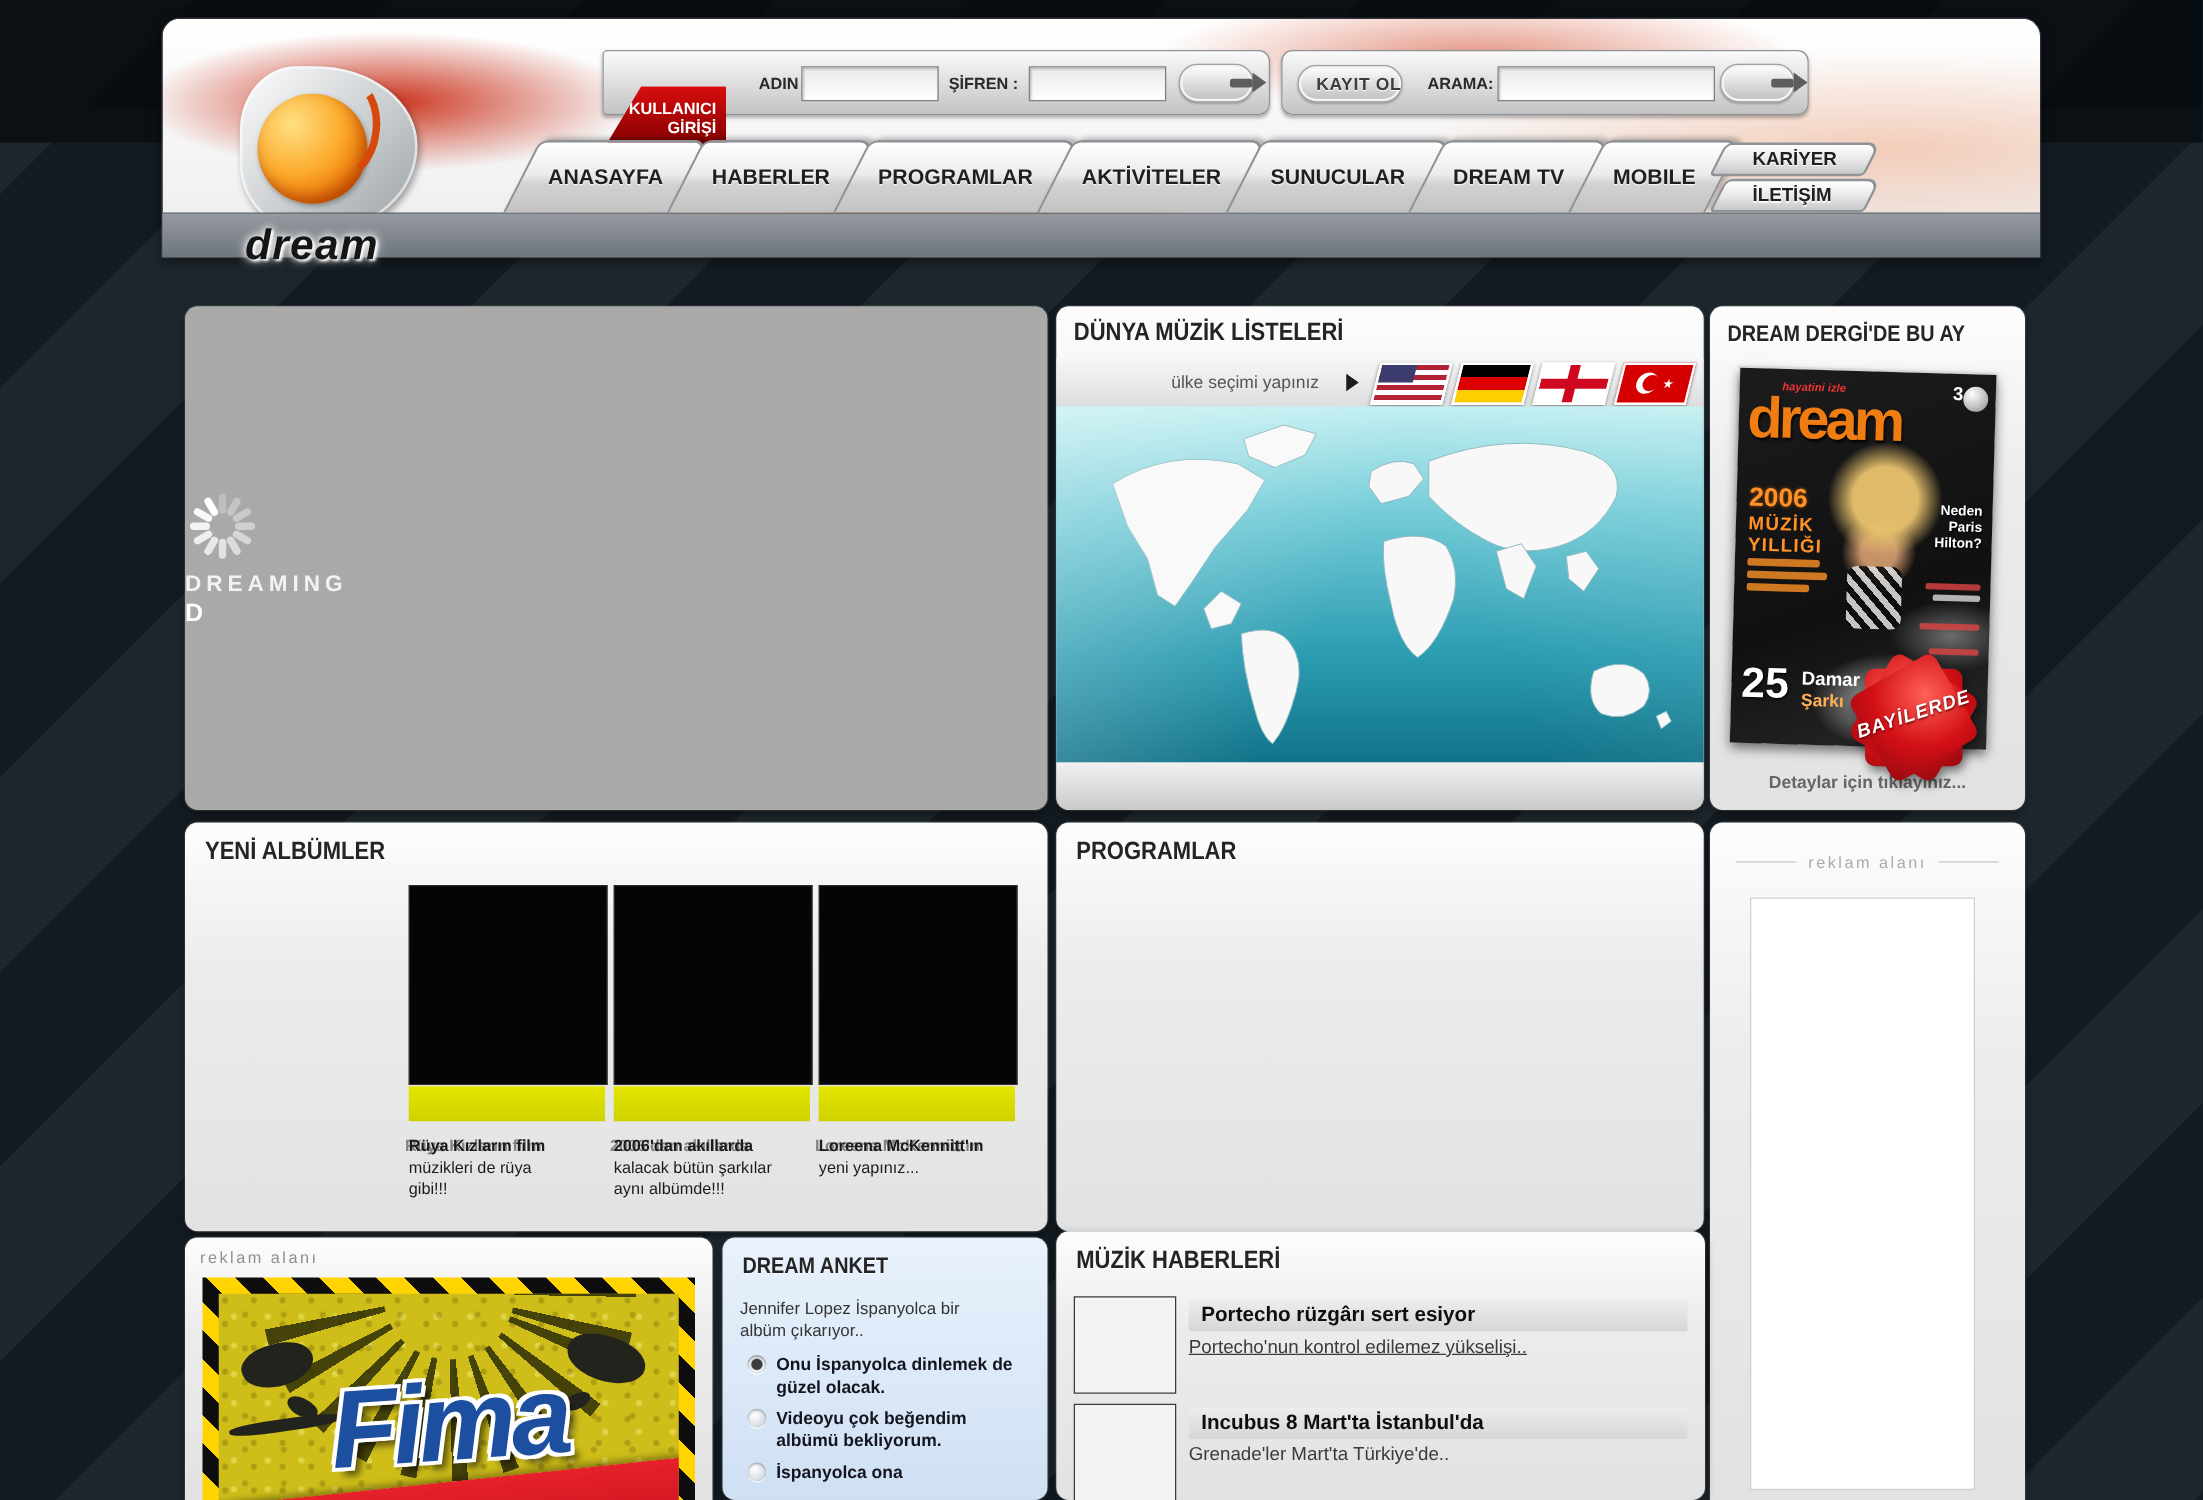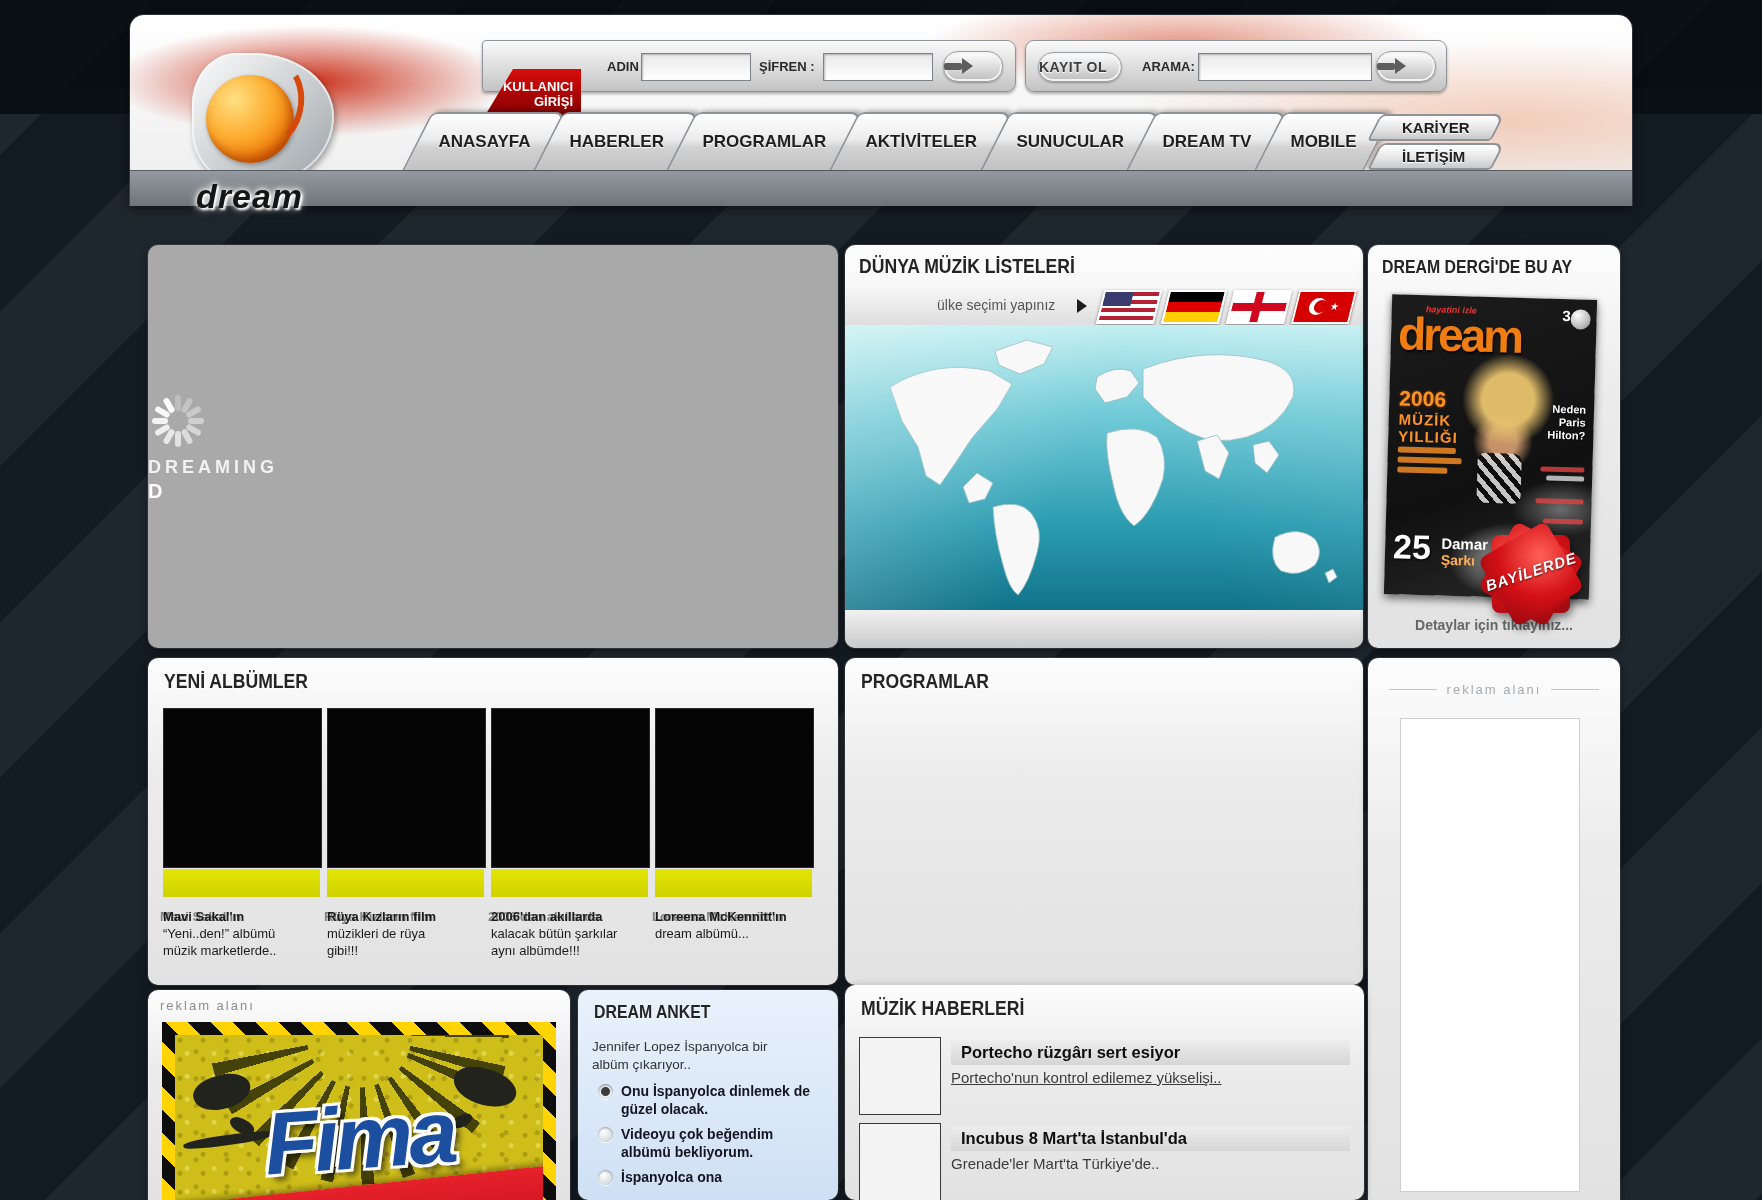--- a/index.html
+++ b/index.html
@@ -47,21 +47,21 @@
   .login-flag{left:0;top:0;width:98px;height:50px;
     background:linear-gradient(180deg,#d90d0d,#a30404 60%,#7e0202);
     clip-path:polygon(30px 0,100% 0,100% 100%,0 100%);
     color:#fff;font-weight:bold;font-size:13px;line-height:15px;text-align:right;
     padding:10px 8px 0 0;box-sizing:border-box;border-radius:4px 0 0 4px;margin-top:28px;}
   .fld-label{font-weight:bold;font-size:13px;color:#2a2a2a;top:18px;}
   .fld{top:12px;height:24px;background:linear-gradient(180deg,#e9e9e9,#fff);
     border:1px solid #7c8287;box-shadow:inset 1px 1px 2px rgba(0,0,0,.25);}
   .pill{border-radius:15px;background:linear-gradient(180deg,#ffffff,#d8d8d8 60%,#bdbdbd);
     border:1px solid #9aa0a4;box-shadow:inset 0 0 0 2px #f4f4f4,0 1px 2px rgba(0,0,0,.3);
-    display:flex;align-items:center;justify-content:flex-start;cursor:pointer;}
+    display:flex;align-items:center;justify-content:flex-end;cursor:pointer;}
   .arrow-glyph{position:relative;width:18px;height:7px;background:#5d5d5d;border-radius:2px;}
   .arrow-glyph::after{content:'';position:absolute;right:-11px;top:-5px;
     border-left:11px solid #5d5d5d;border-top:8.5px solid transparent;border-bottom:8.5px solid transparent;}
   .btn-label{font-weight:bold;font-size:14px;color:#3c3c3c;text-shadow:0 1px 0 #fff;letter-spacing:.5px;}
   
   .tabs{left:292px;top:97px;height:58px;display:flex;align-items:flex-end;z-index:3;}
   .tab{height:56px;margin-left:-5px;padding:0 20px;transform:skewX(-27deg);
     background:linear-gradient(180deg,#ffffff,#ececec 45%,#d2d2d2 60%,#c2c2c2);
     border:2px solid #8d9398;border-bottom:none;border-radius:7px 12px 0 0;
     box-shadow:inset 0 2px 0 #fff,3px -2px 4px rgba(0,0,0,.25);
@@ -371,29 +371,20 @@
     <div class="burst b2"></div>
     <div class="burst b3"></div>
     <div class="badge-text">BAYİLERDE</div>
   </div>
   <div class="mag-details">Detaylar için tıklayınız...</div>
 </div>
 
 <div class="panel albums-panel">
   <div class="sec-title abs" style="left:16px;top:12px;">YENİ ALBÜMLER</div>
 
-  <div class="album" style="left:15px;">
-    <div class="album-art"></div>
-    <div class="album-strip"></div>
-    <div class="album-cap">
-      <div class="cap-l1">Mavi Sakal'ın</div>
-      <div>“Yeni..den!” albümü</div>
-      <div>müzik marketlerde..</div>
-    </div>
-  </div>
   <div class="album" style="left:179px;">
     <div class="album-art"></div>
     <div class="album-strip"></div>
     <div class="album-cap">
       <div class="cap-l1">Rüya Kızların film</div>
       <div>müzikleri de rüya</div>
       <div>gibi!!!</div>
     </div>
   </div>
   <div class="album" style="left:343px;">
@@ -403,21 +394,21 @@
       <div class="cap-l1">2006'dan akıllarda</div>
       <div>kalacak bütün şarkılar</div>
       <div>aynı albümde!!!</div>
     </div>
   </div>
   <div class="album" style="left:507px;">
     <div class="album-art"></div>
     <div class="album-strip"></div>
     <div class="album-cap">
       <div class="cap-l1">Loreena McKennitt'ın</div>
-      <div>dream albümü...</div>
+      <div>yeni yapınız...</div>
       <div></div>
     </div>
   </div>
 </div>
 
 <div class="panel programs-panel">
   <div class="sec-title abs" style="left:16px;top:12px;">PROGRAMLAR</div>
 </div>
 
 <div class="panel rad-panel">

